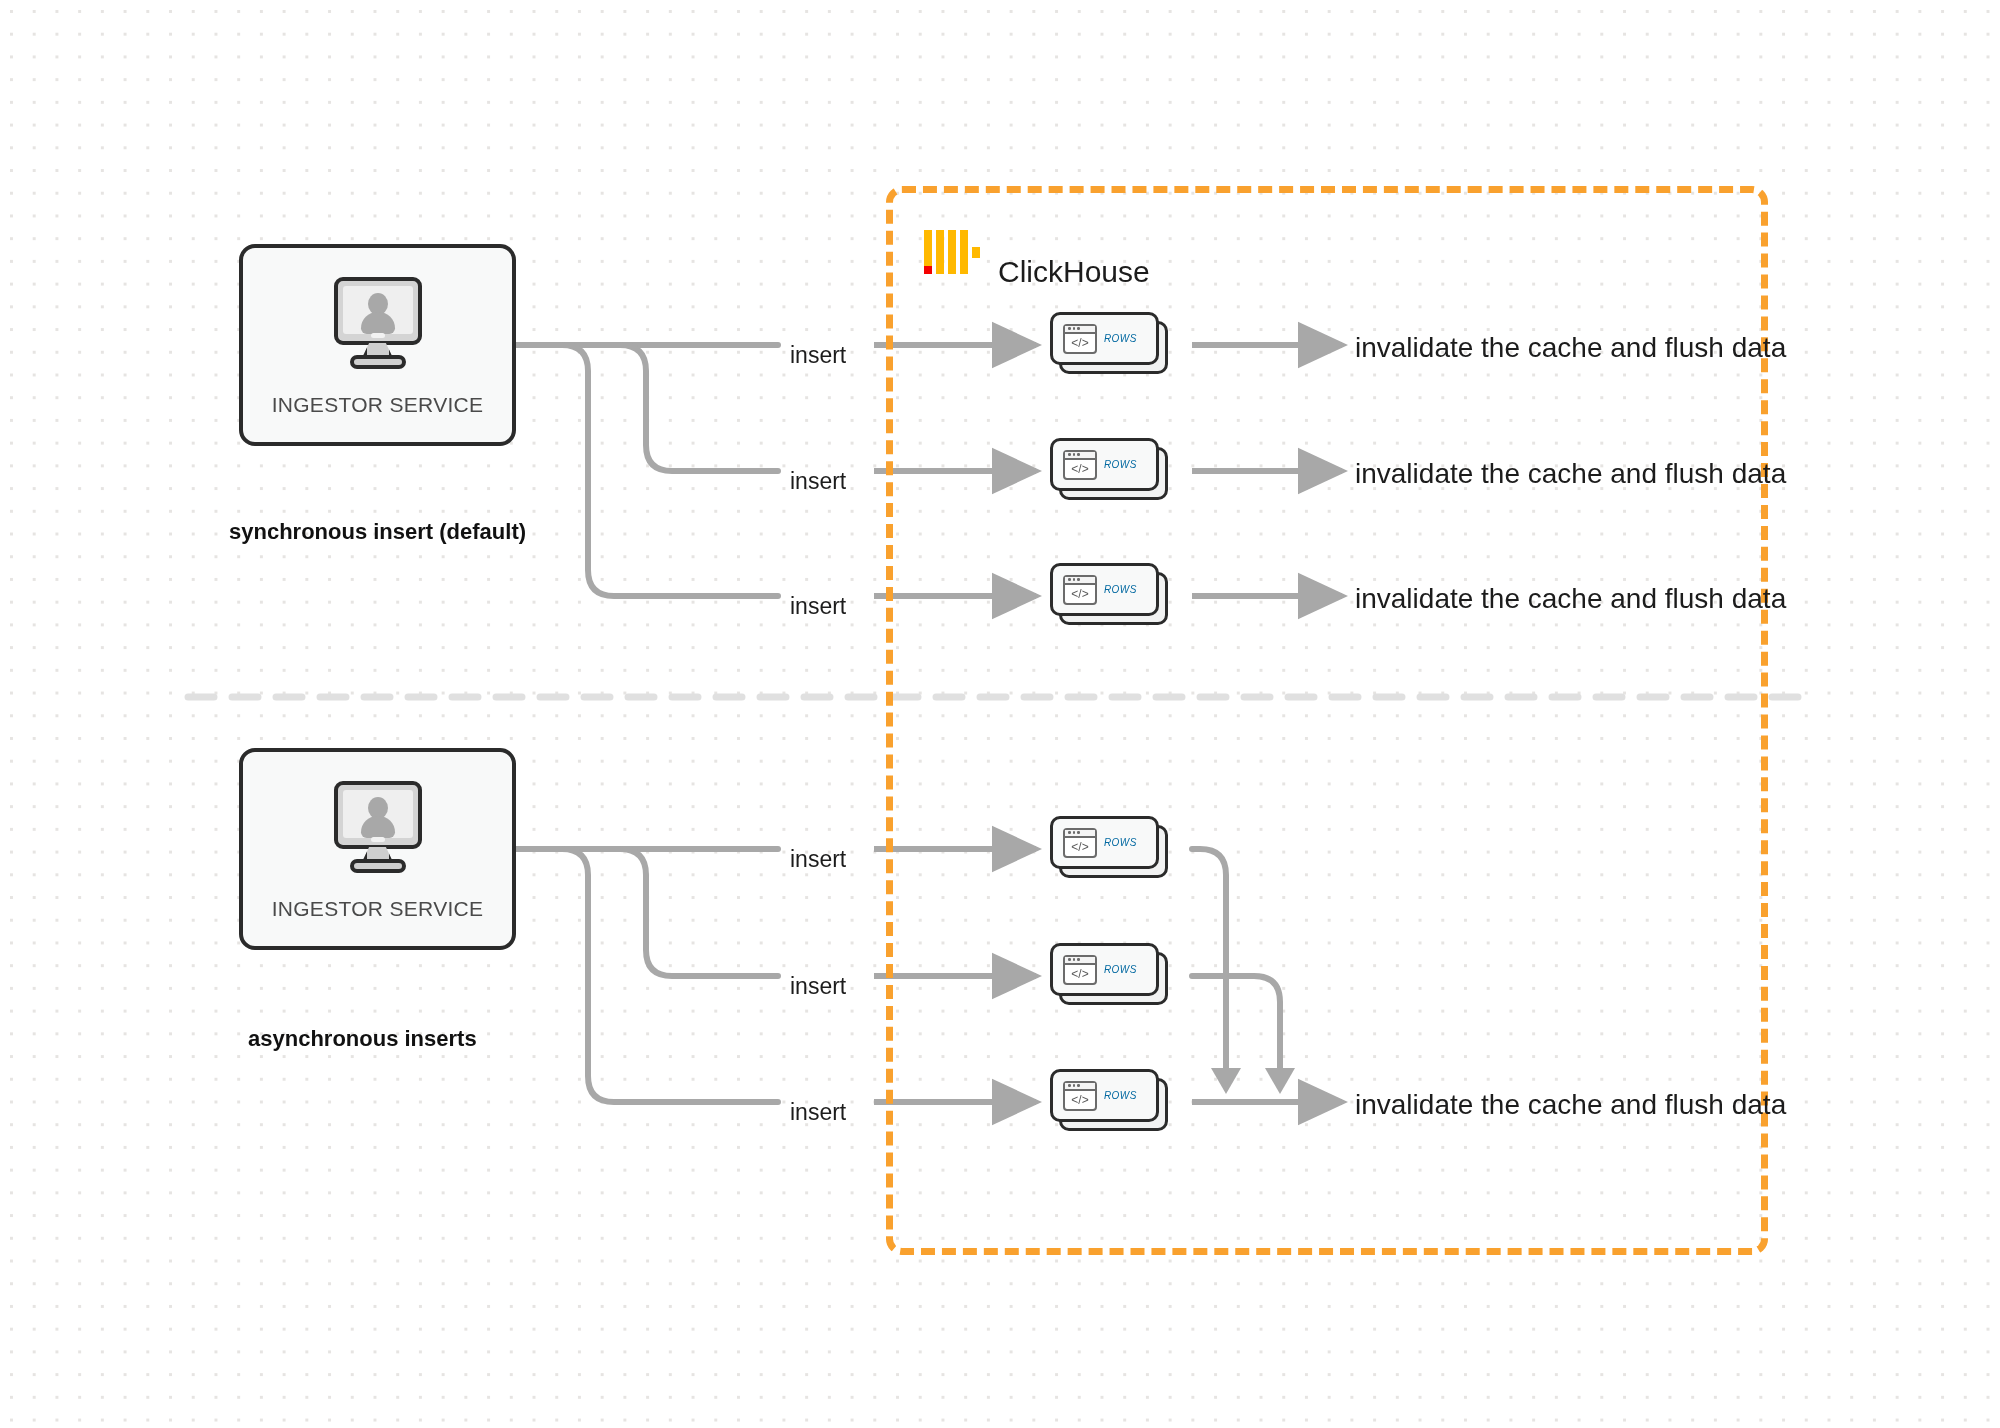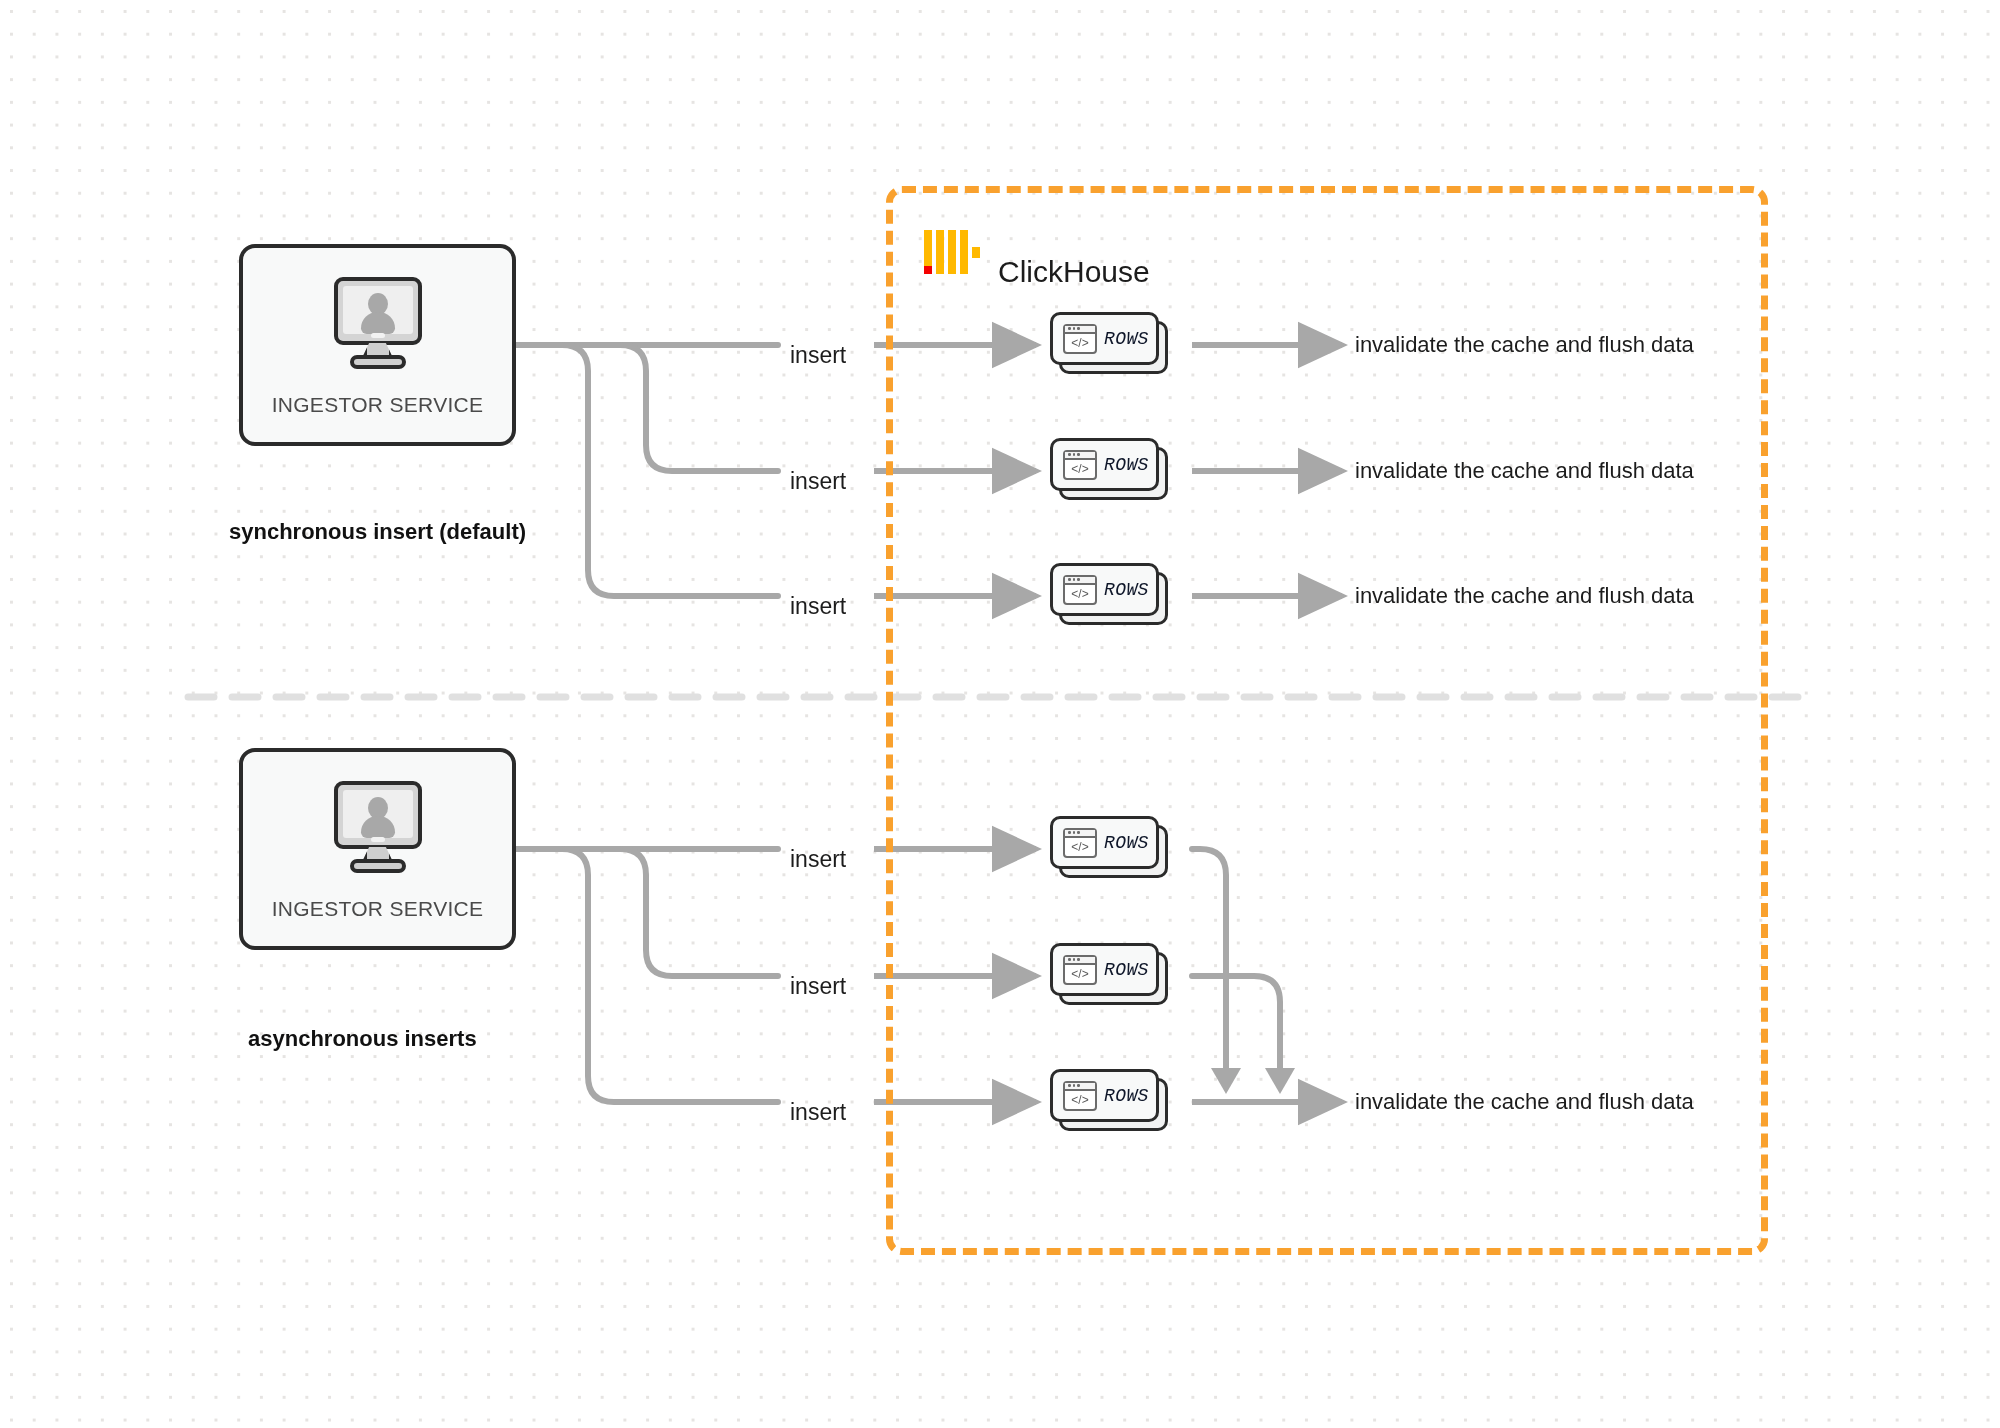--- a/index.html
+++ b/index.html
@@ -248,39 +248,38 @@
     left: 0; right: 0;
     top: 8px; bottom: 0;
     display: flex;
     align-items: center;
     justify-content: center;
     font-size: 12px;
     color: #5a5a5a;
     font-family: "Liberation Sans", sans-serif;
   }
   .rows-text {
-    font-size: 18px;
+    font-size: 10px;
     font-style: italic;
-    color: #0f172a;
+    color: #0369a1;
     letter-spacing: 0.4px;
-    font-family: Liberation Mono, monospace;
   }
 
   
   .lbl {
     position: absolute;
     white-space: nowrap;
   }
   .lbl-insert {
     font-size: 23px;
     color: #1c1c1c;
     margin-top: 10px;
   }
   .lbl-invalidate {
-    font-size: 22px;
+    font-size: 28px;
     color: #1c1c1c;
   }
   .lbl-caption {
     font-size: 22px;
     font-weight: bold;
     color: #111111;
   }
 </style>
 </head>
 <body>

